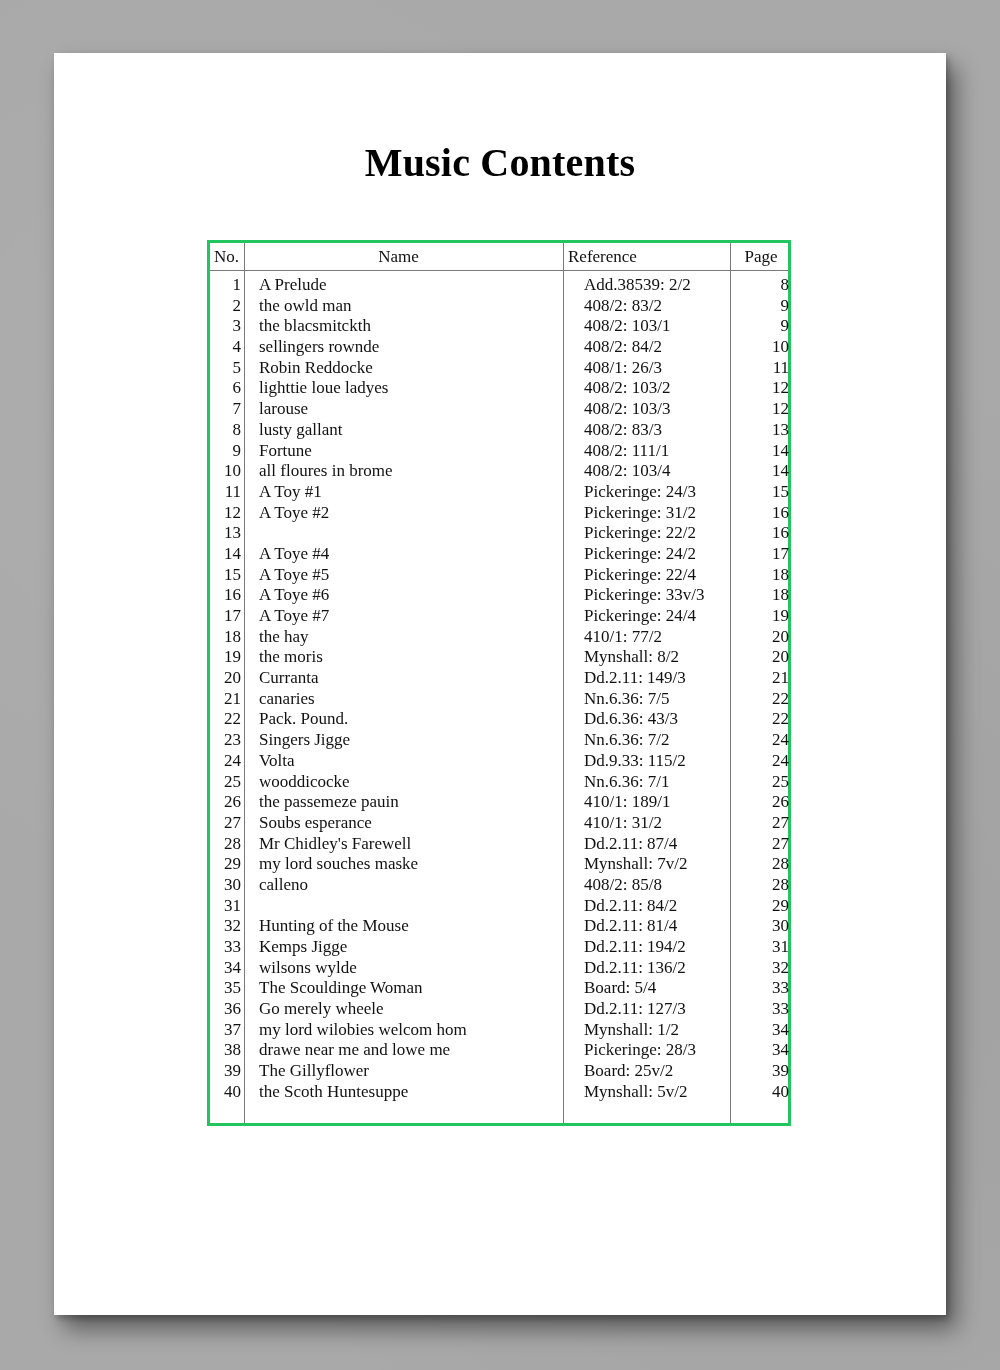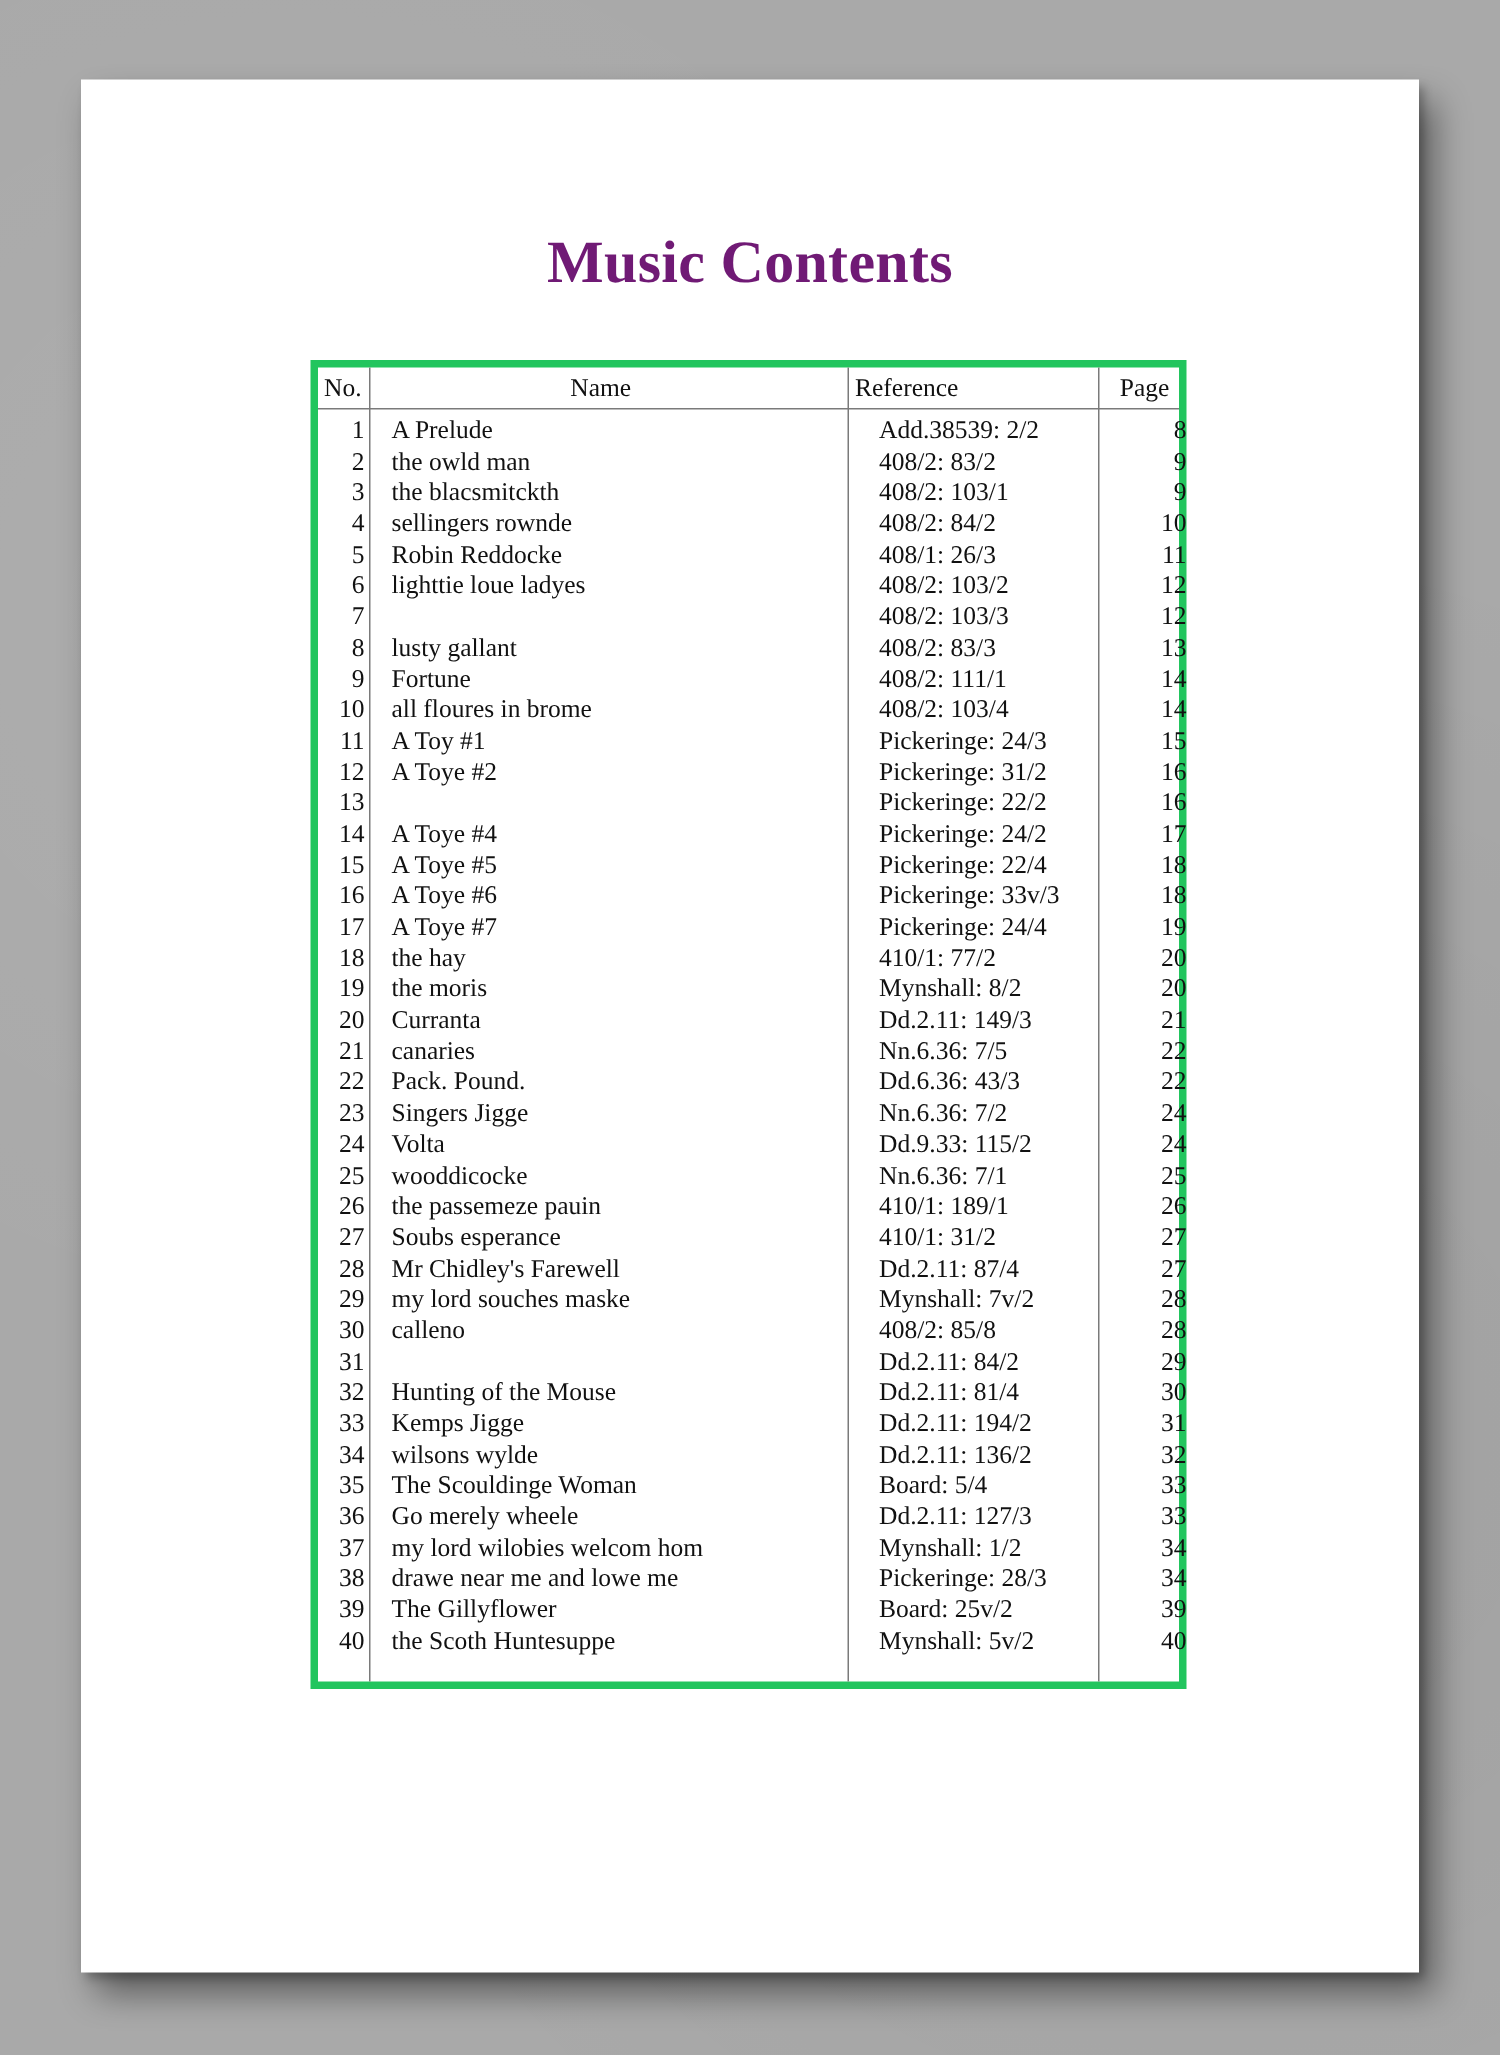--- a/index.html
+++ b/index.html
@@ -29,31 +29,31 @@
     }
     .title {
       position: absolute;
       left: 0;
       right: 0;
       top: 86px;
       text-align: center;
       font-size: 40px;
       font-weight: bold;
       letter-spacing: 0.2px;
-      color: #701a75;
-      margin: 12px;
+      color: #000000;
+      margin: 0;
       line-height: 48px;
     }
     .toc {
       position: absolute;
       left: 153px;
       top: 187px;
       width: 584px;
       height: 886px;
-      border: 5px solid #22c55e;
+      border: 3px solid #22c55e;
       box-sizing: border-box;
     }
     .col-div {
       position: absolute;
       top: 0;
       bottom: 0;
       width: 0;
       border-left: 1px solid #7a7a7a;
     }
     .head-rule {
@@ -147,20 +147,21 @@
           <span class="c-page">11</span>
         </div>
         <div class="row">
           <span class="c-no">6</span>
           <span class="c-name">lighttie loue ladyes</span>
           <span class="c-ref">408/2: 103/2</span>
           <span class="c-page">12</span>
         </div>
         <div class="row">
           <span class="c-no">7</span>
+          <span class="c-name">larouse</span>
           <span class="c-ref">408/2: 103/3</span>
           <span class="c-page">12</span>
         </div>
         <div class="row">
           <span class="c-no">8</span>
           <span class="c-name">lusty gallant</span>
           <span class="c-ref">408/2: 83/3</span>
           <span class="c-page">13</span>
         </div>
         <div class="row">

